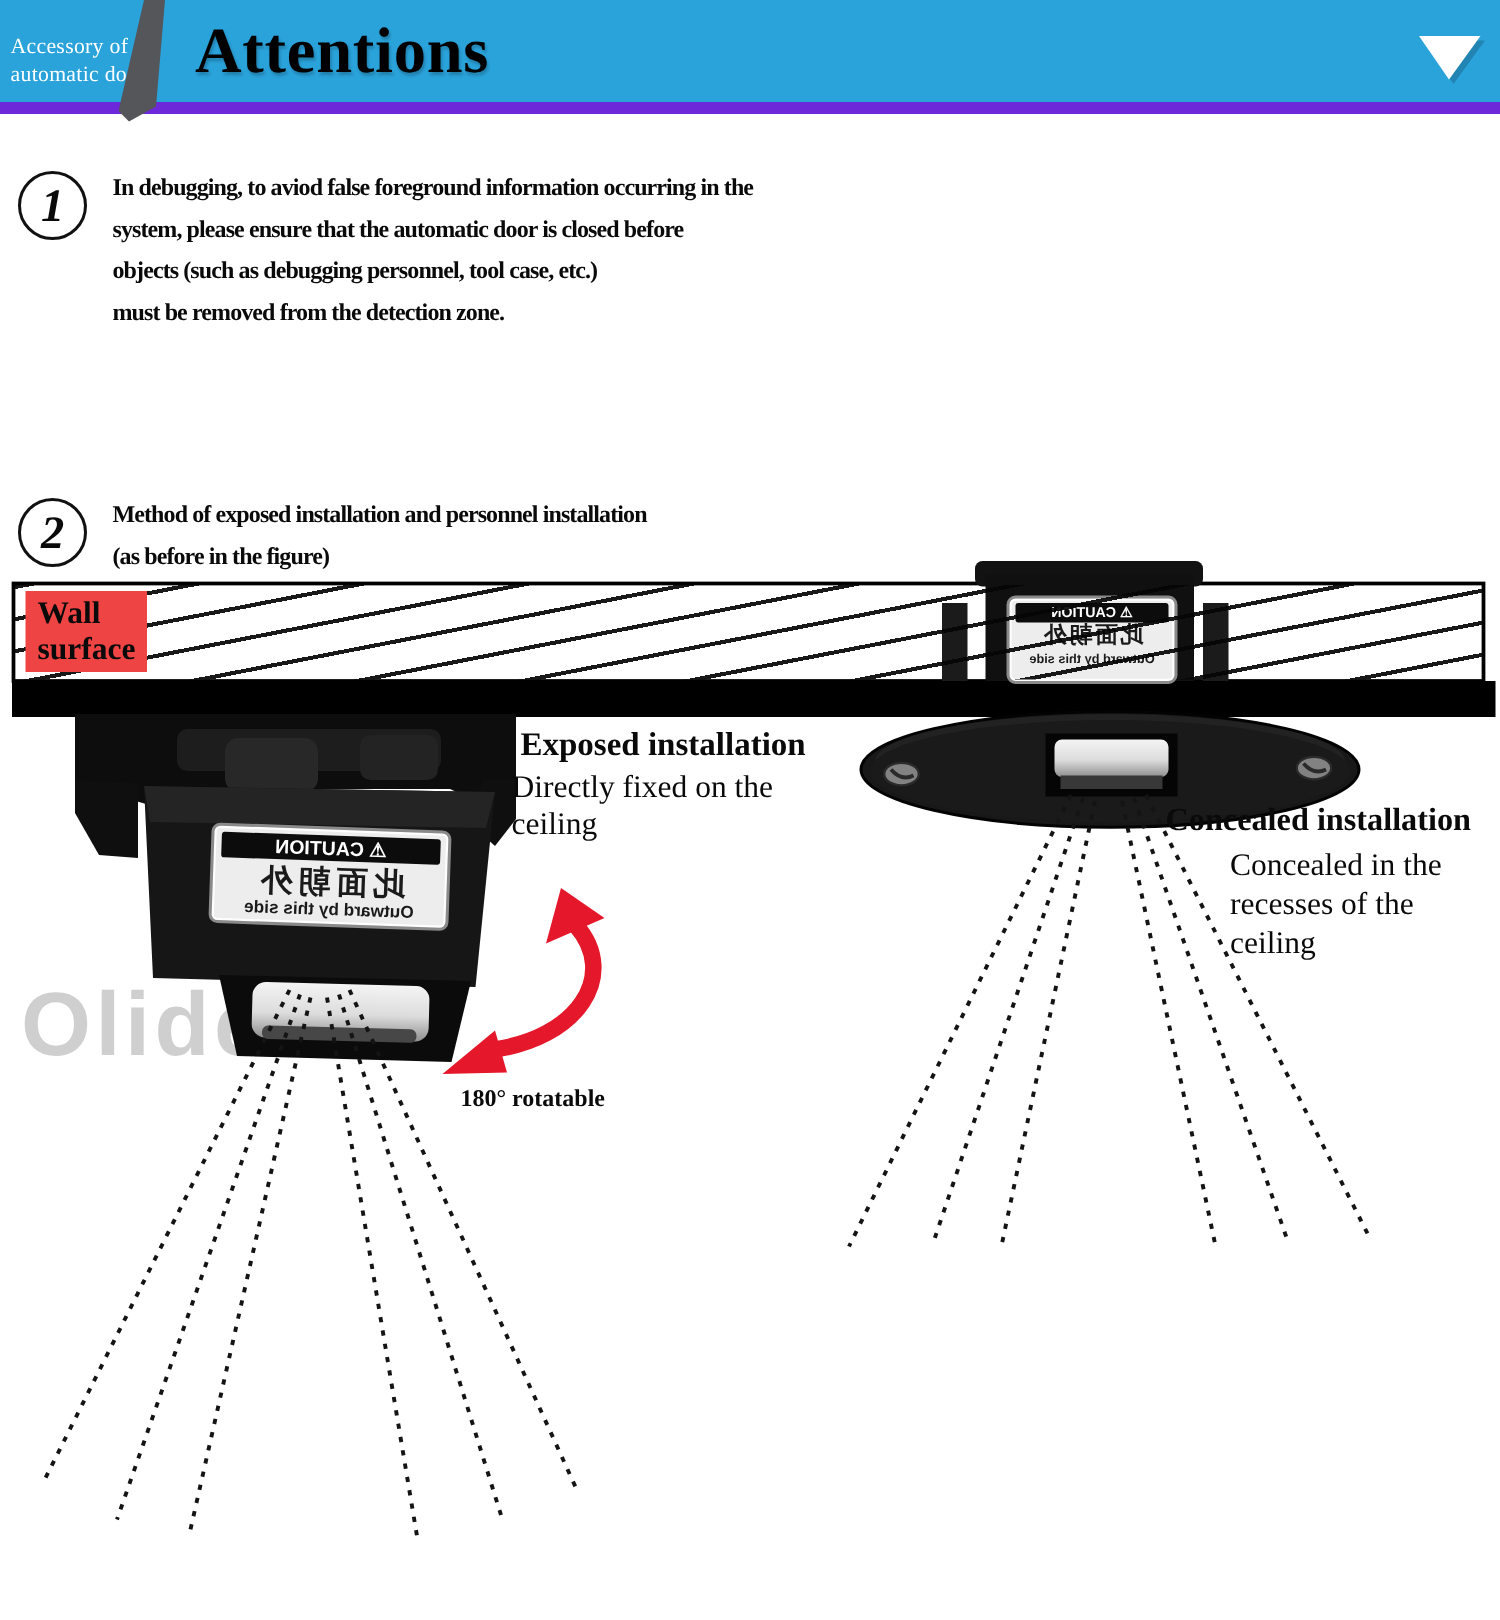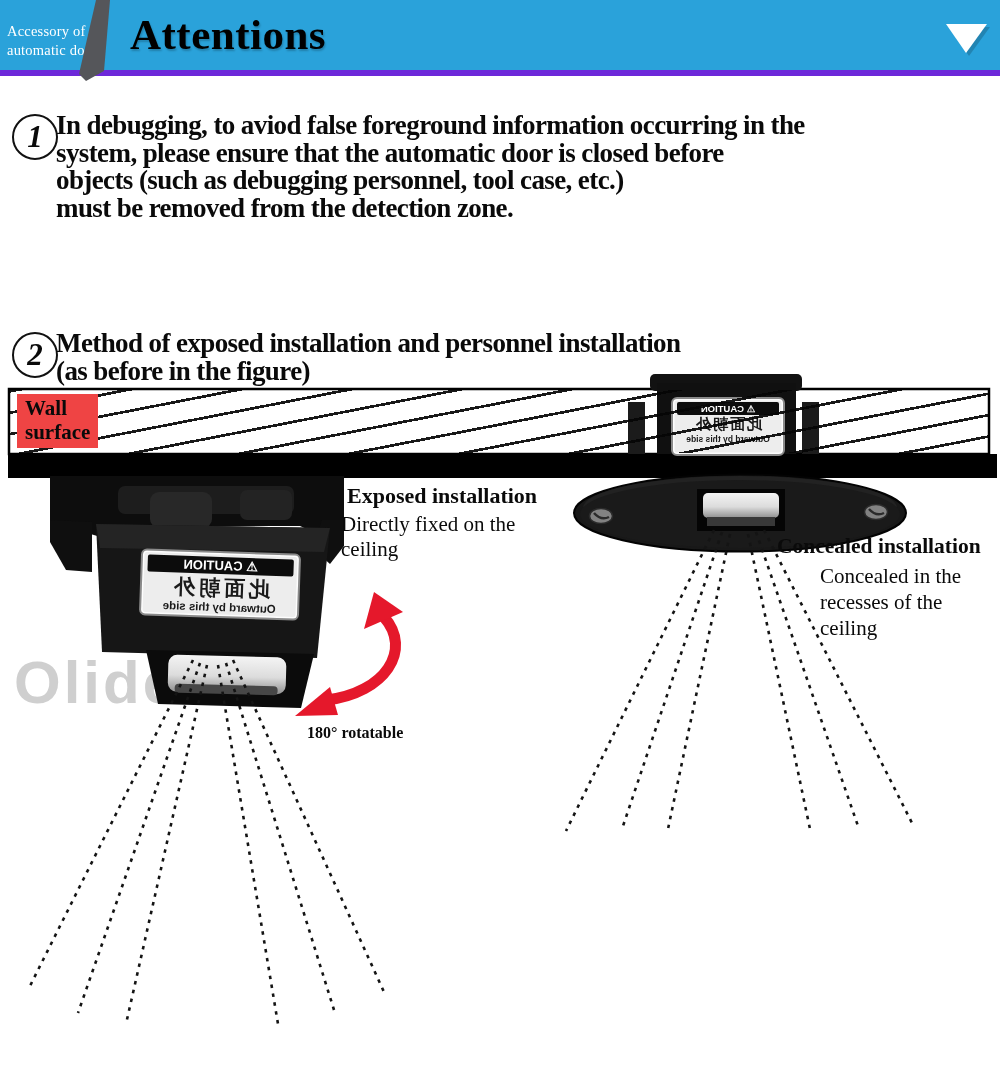--- a/index.html
+++ b/index.html
@@ -6,43 +6,43 @@
   html,body { background:#ffffff; }
   .page {
     position:relative; width:1000px; height:1080px;
     background:#ffffff; overflow:hidden;
     font-family:"Liberation Serif", serif; color:#0a0a0a;
   }
 
   
   .header {
     position:absolute; left:0; top:0; width:1000px; height:76px;
-    background:#2aa2da; border-bottom:6px solid #6d28d9; z-index:1;
+    background:#2aa2da; border-bottom:8px solid #6d28d9; z-index:1;
   }
   .brand-tag {
     position:absolute; left:7px; top:22px; color:#ffffff;
     font-size:14.5px; line-height:19px; letter-spacing:.2px;
   }
   .page-title {
     position:absolute; left:130px; top:10px; color:#000000;
     font-size:43px; font-weight:bold; letter-spacing:.5px;
     text-shadow:1px 2px 2px rgba(0,0,0,.22);
   }
 
   
   .note { position:absolute; z-index:5; }
   .num-circle {
     position:absolute; left:0; top:2px; width:46px; height:46px;
     border:2.5px solid #111; border-radius:50%;
     font-size:31px; font-weight:bold; text-align:center; line-height:42px;
     font-style:italic;
   }
   .note-text {
-    position:absolute; left:44px; top:0; width:900px;
-    font-size:27px; font-weight:bold; line-height:27.5px; letter-spacing:-0.6px;
+    position:absolute; left:63px; top:0; width:900px;
+    font-size:16px; font-weight:bold; line-height:27.5px; letter-spacing:-0.6px;
   }
   #note1 { left:12px; top:112px; }
   #note2 { left:12px; top:330px; }
 
   
   .gfx { position:absolute; left:0; top:0; width:1000px; height:1080px; z-index:2; pointer-events:none; }
 
   
   .hatch-band {
     position:absolute; left:10px; top:390px; width:978px; height:63px; z-index:4;

